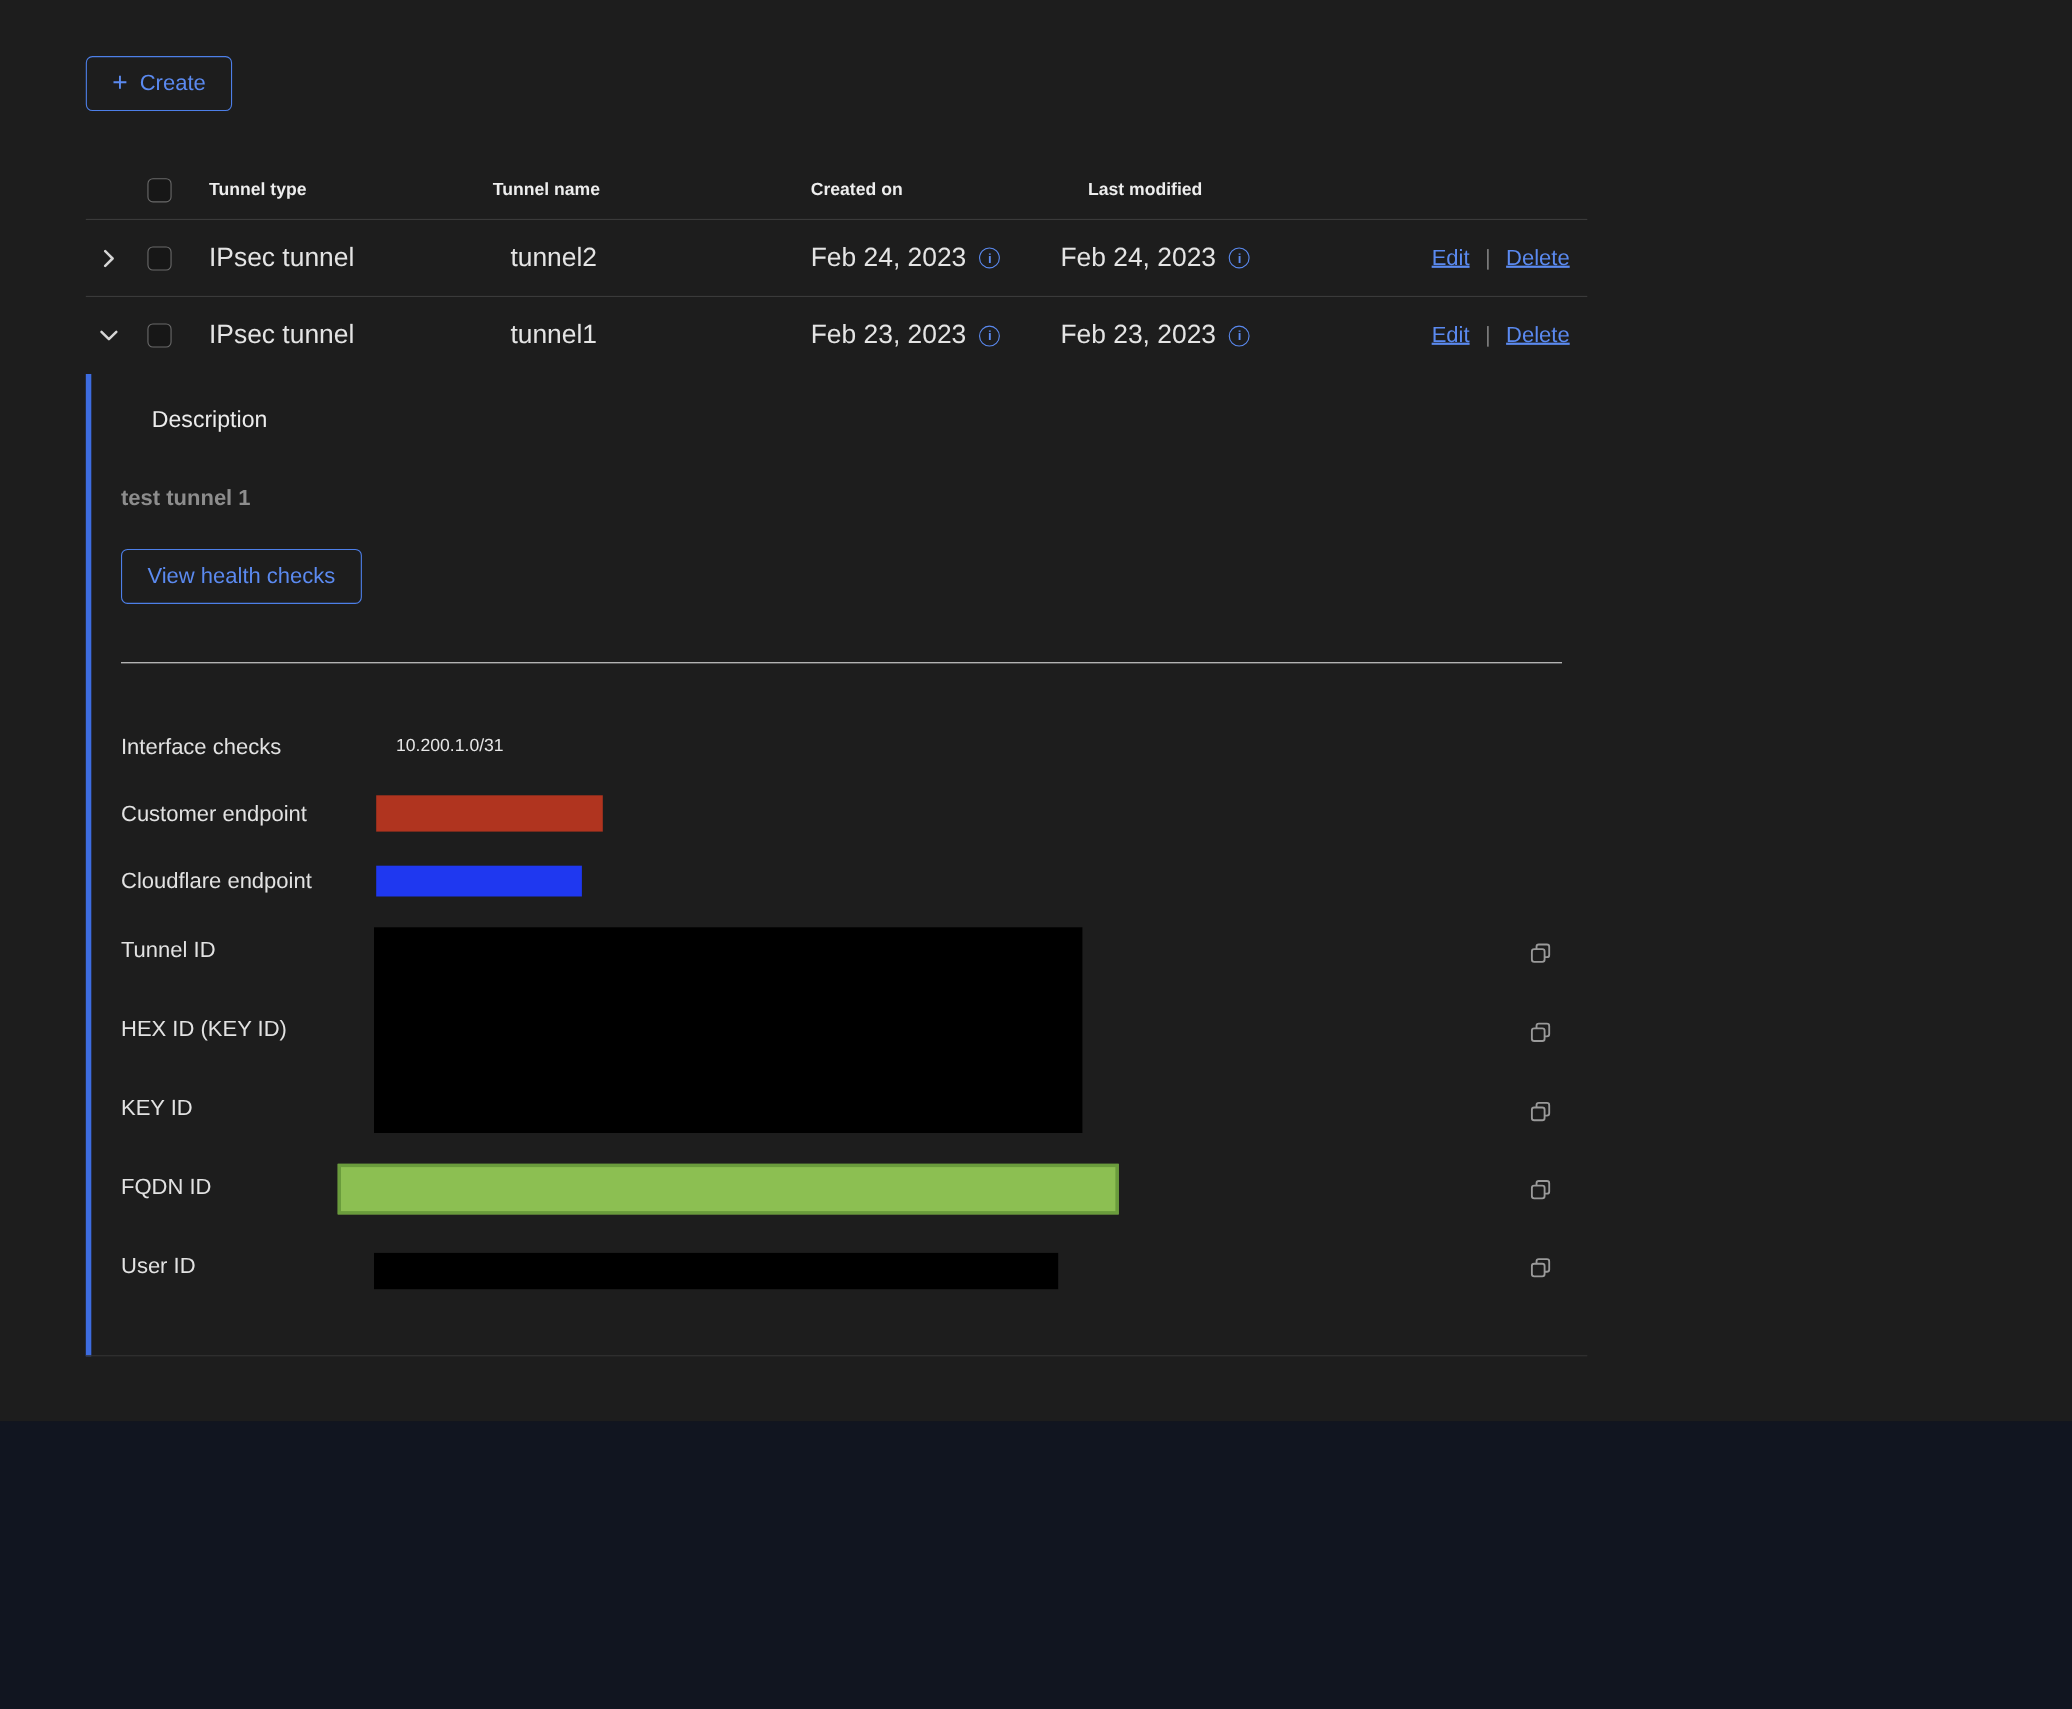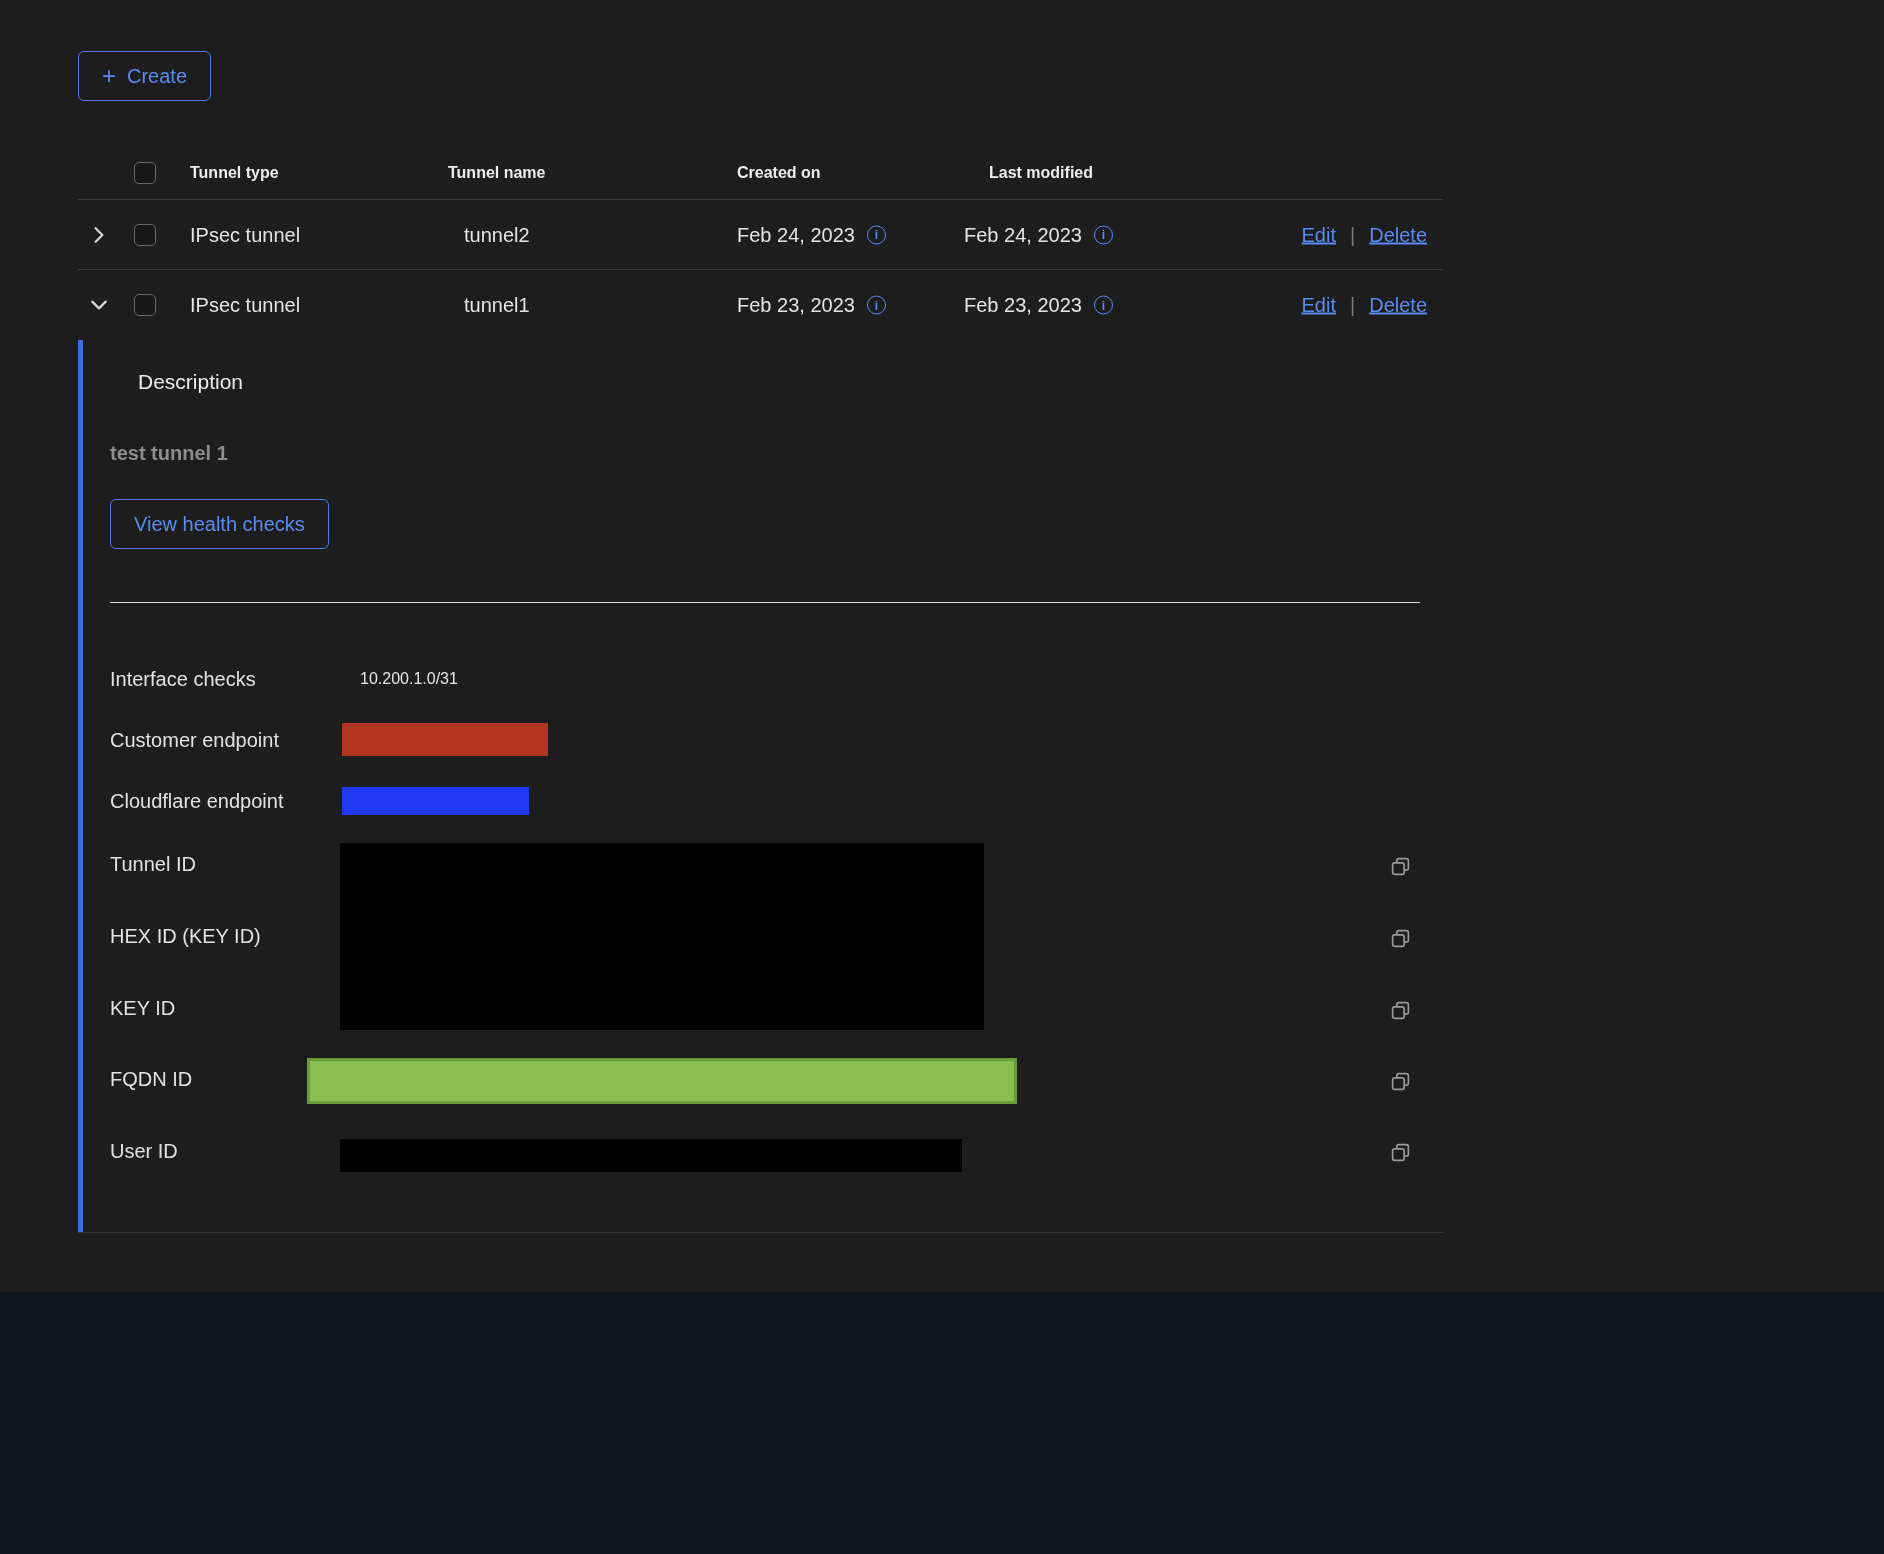--- a/index.html
+++ b/index.html
@@ -19,21 +19,21 @@
     border-radius:6px; height:50px; padding:0 23px;
     font-size:20px; font-family:inherit; cursor:pointer;
   }
   .plus { font-size:24px; font-weight:400; line-height:1; color:#5b8af0; }
 
   
   .t-row { position:absolute; left:78px; width:1365px; }
   .hdr-row { border-bottom:1px solid #3a3a3a; }
   .row-line { border-bottom:1px solid #3a3a3a; }
   .hdr { font-size:16px; font-weight:700; color:#ededed; white-space:nowrap; }
-  .cell { font-size:20px; color:#e4e4e4; white-space:nowrap; }
+  .cell { font-size:24px; color:#e4e4e4; white-space:nowrap; }
   .checkbox {
     display:inline-block; width:22px; height:22px;
     border:1.5px solid #6a6a6a; border-radius:5px; background:#171717; cursor:pointer;
   }
   .chev { background:none; border:none; cursor:pointer; padding:4px; display:inline-flex; }
   .cell-group { display:inline-flex; align-items:center; gap:12px; }
   .info-icon {
     display:inline-flex; align-items:center; justify-content:center;
     width:19px; height:19px; border:1.5px solid #5b8af0; border-radius:50%;
     color:#5b8af0; font-size:12px; font-weight:700; cursor:pointer;

